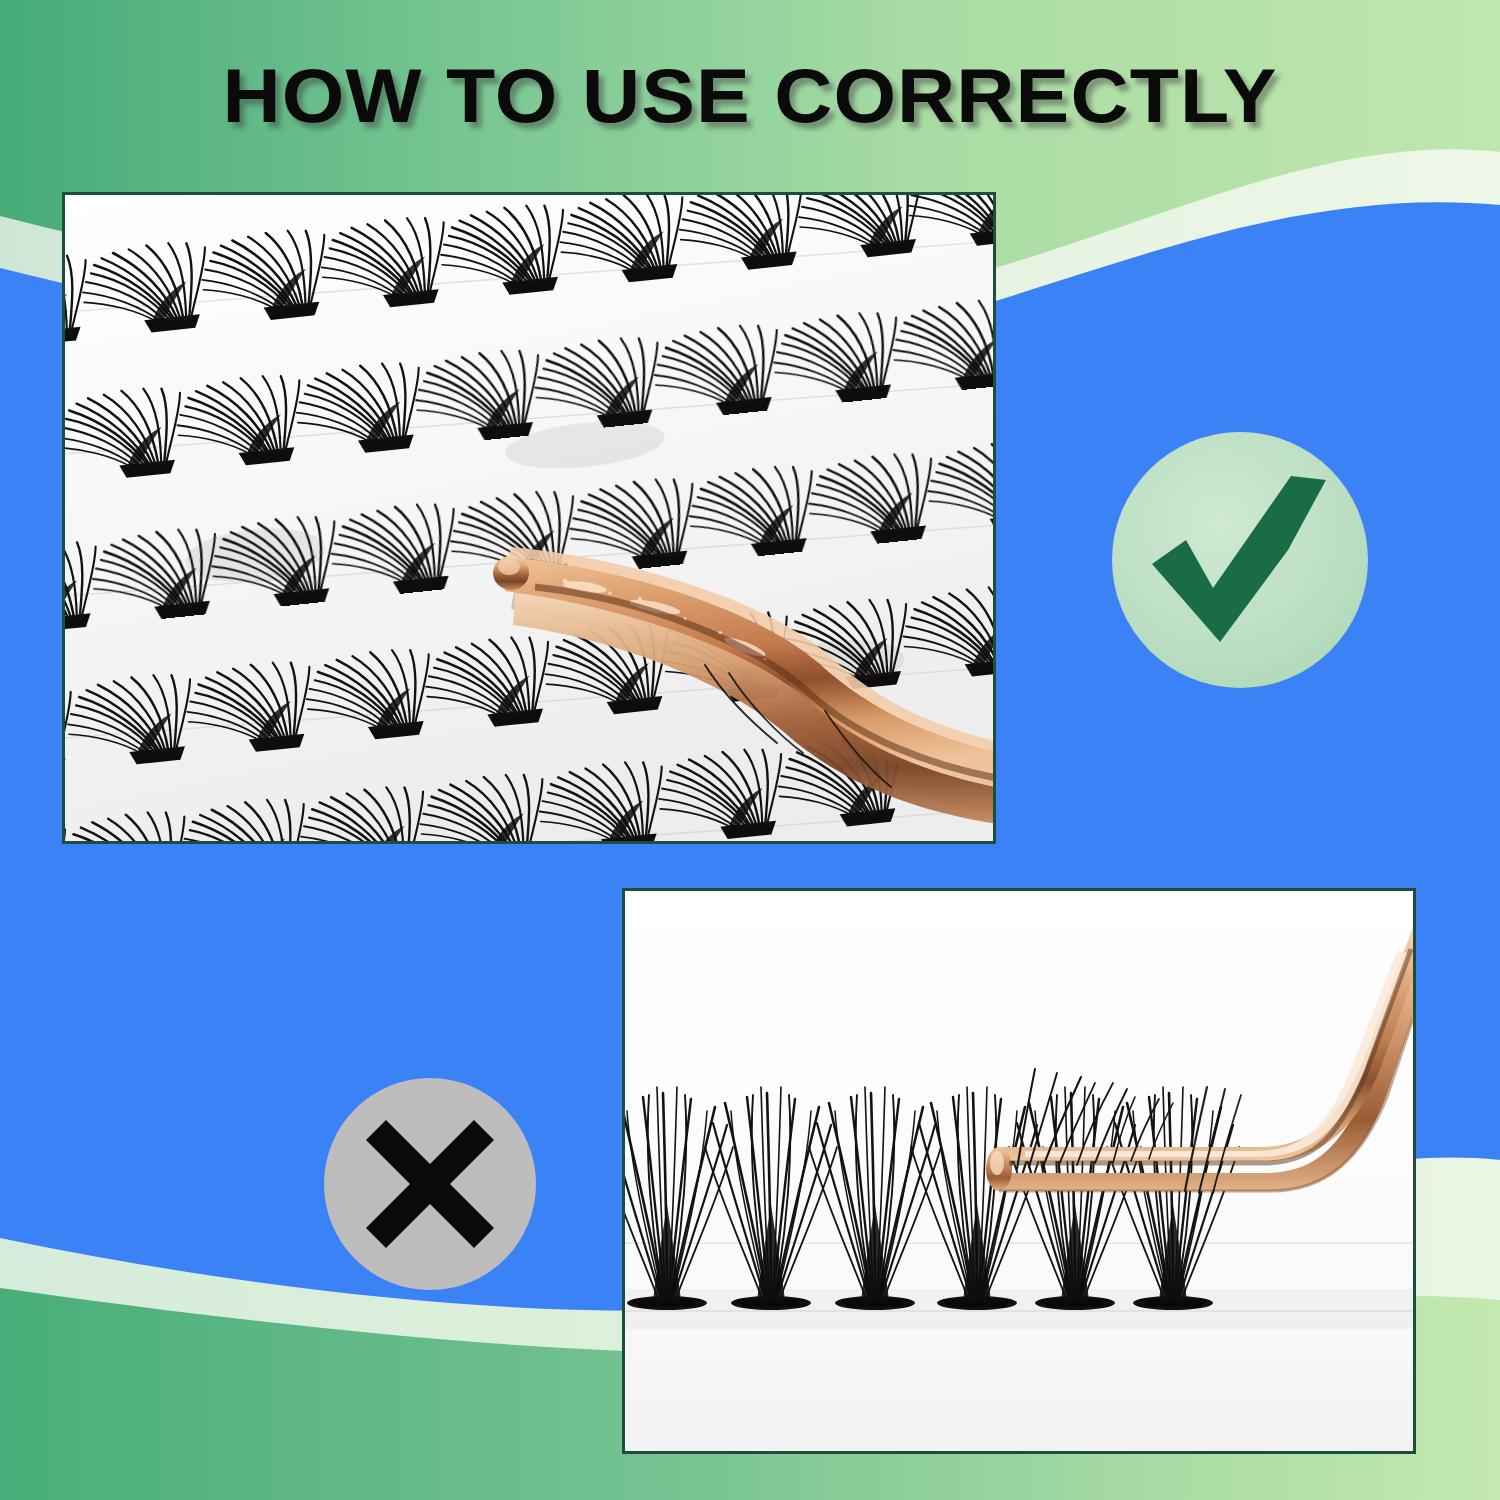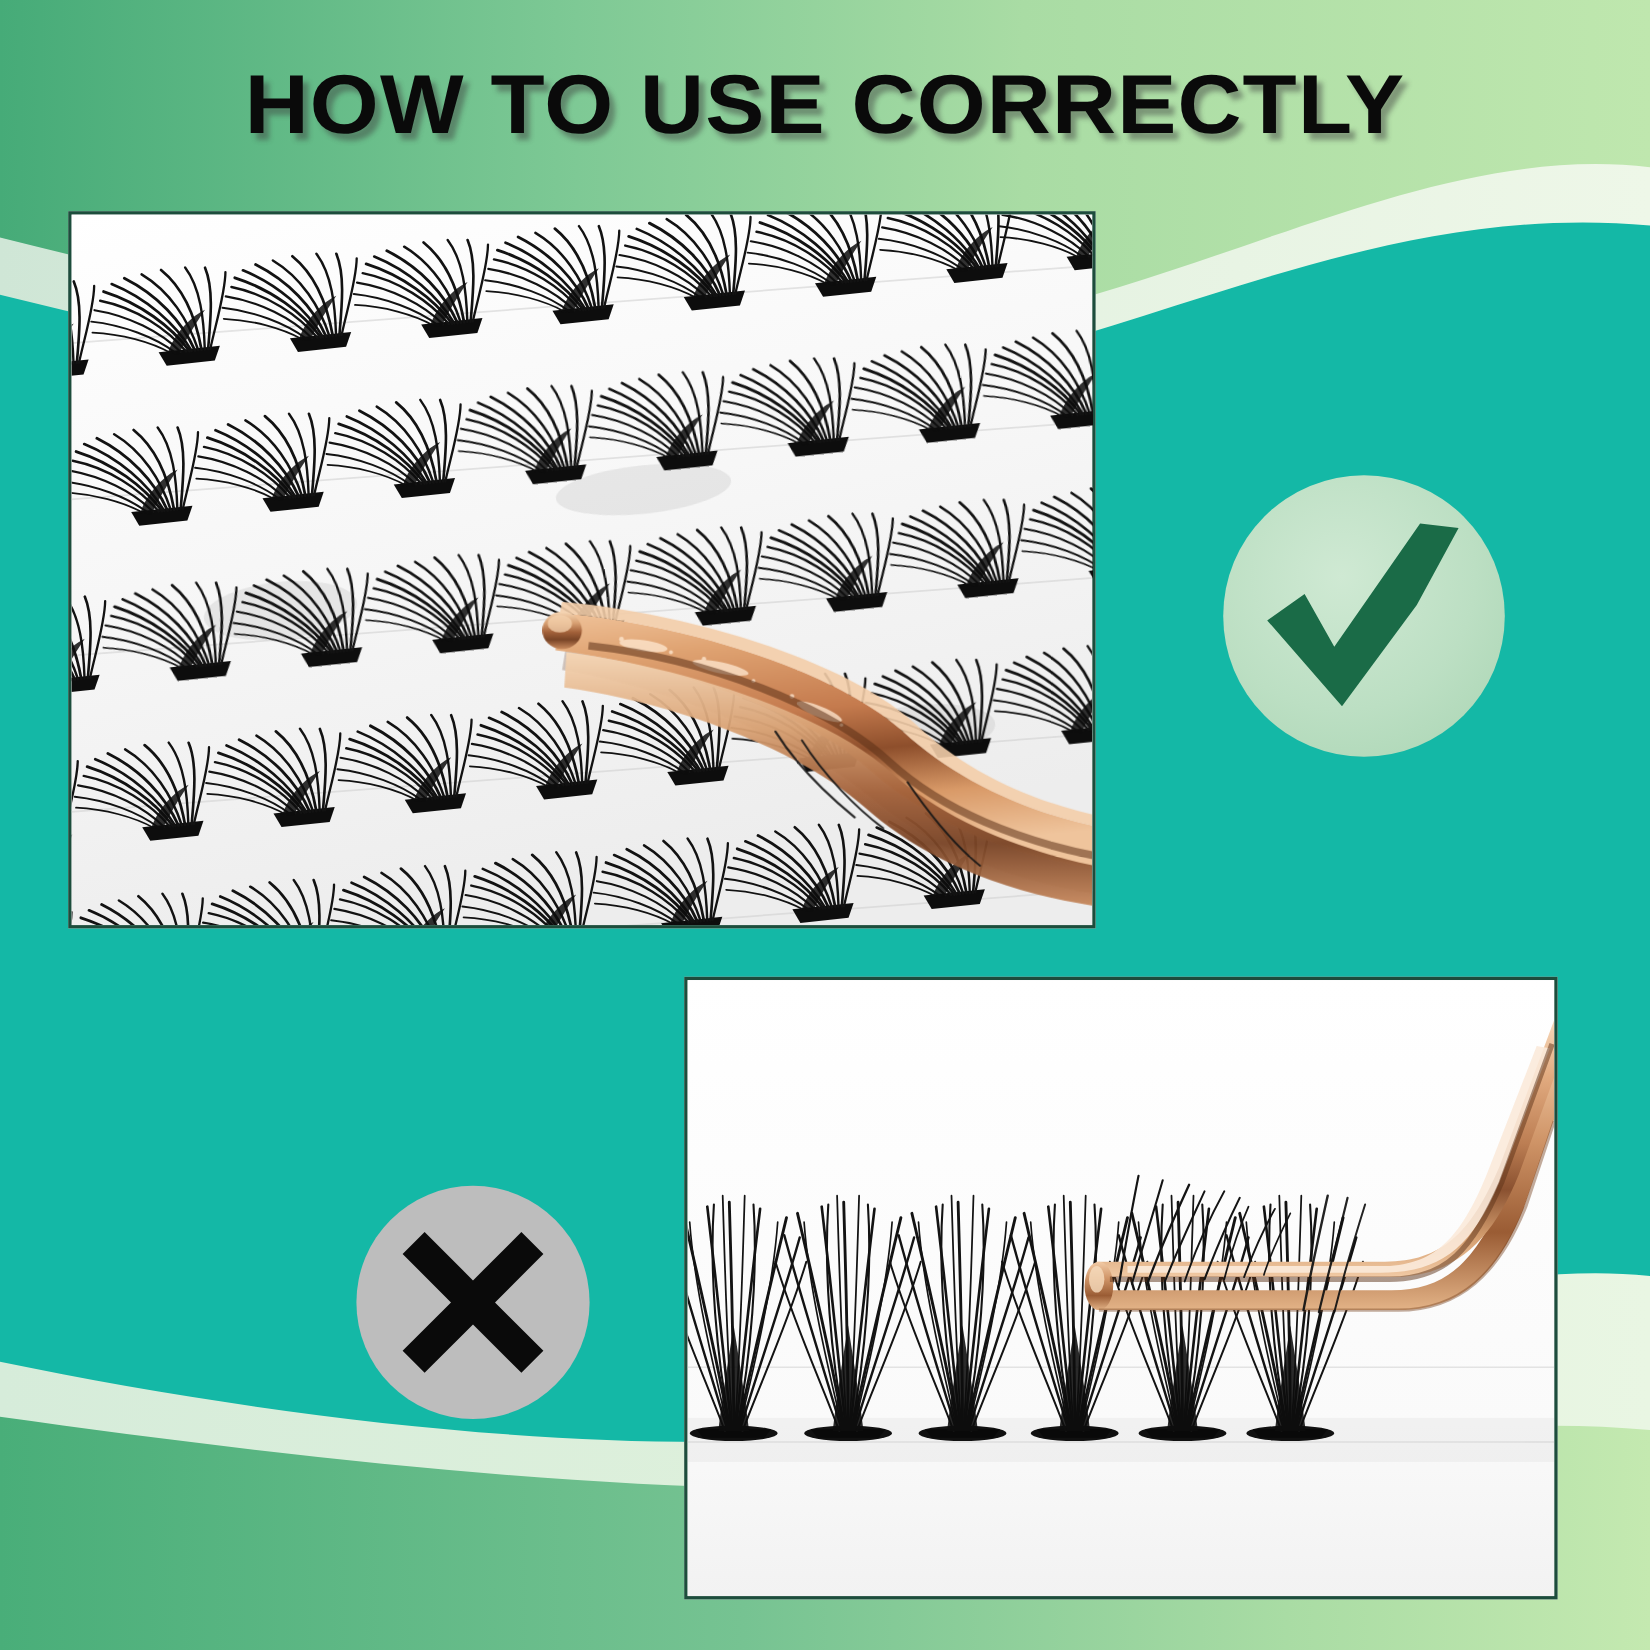--- a/index.html
+++ b/index.html
@@ -1,19 +1,19 @@
 <!DOCTYPE html>
 <html><head>
 <meta charset="utf-8">
 <style>
   html,body{margin:0;padding:0;background:#fff;}
   body{width:1500px;height:1500px;position:relative;overflow:hidden;
        font-family:"Liberation Sans","DejaVu Sans",sans-serif;}
 
-  #stage{position:absolute;inset:0;width:1500px;height:1500px;background:#14b8a6;overflow:hidden;}
+  #stage{position:absolute;inset:0;width:1500px;height:1500px;background:#3b82f6;overflow:hidden;}
 
   
   .wave-layer{position:absolute;left:0;top:0;width:1500px;height:1500px;pointer-events:none;}
 
   
   .title{
     position:absolute;left:0;top:52px;width:1500px;
     text-align:center;
     font-size:76px;
     font-weight:bold;

